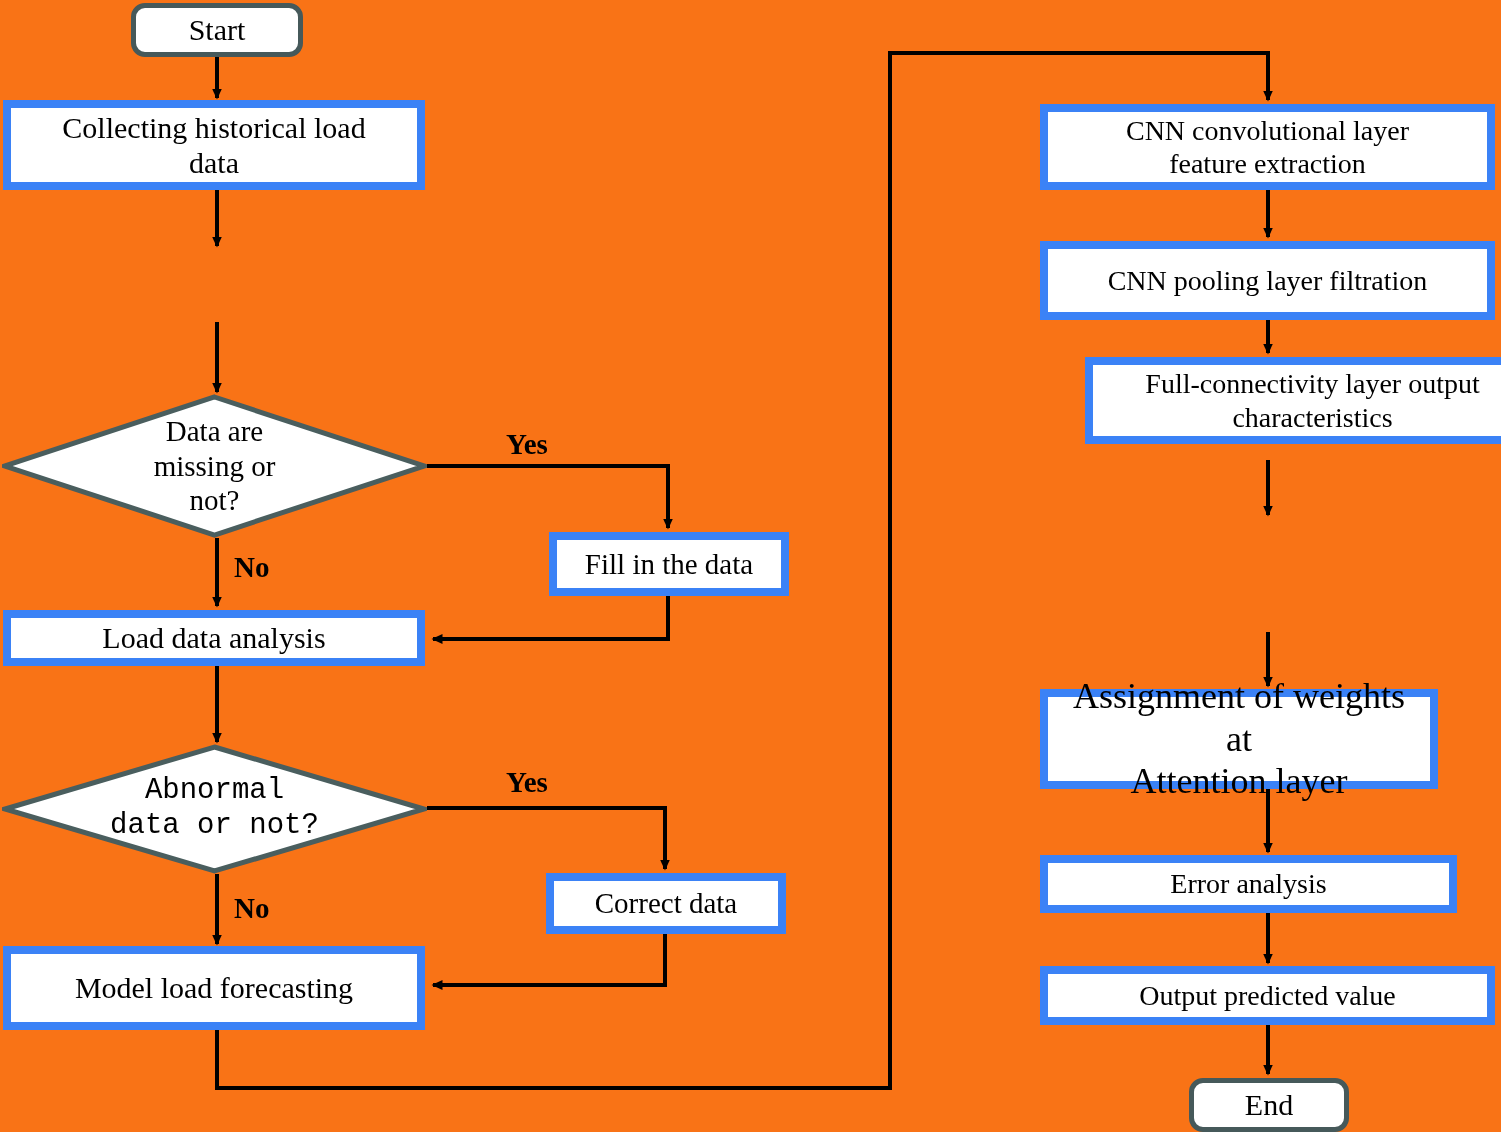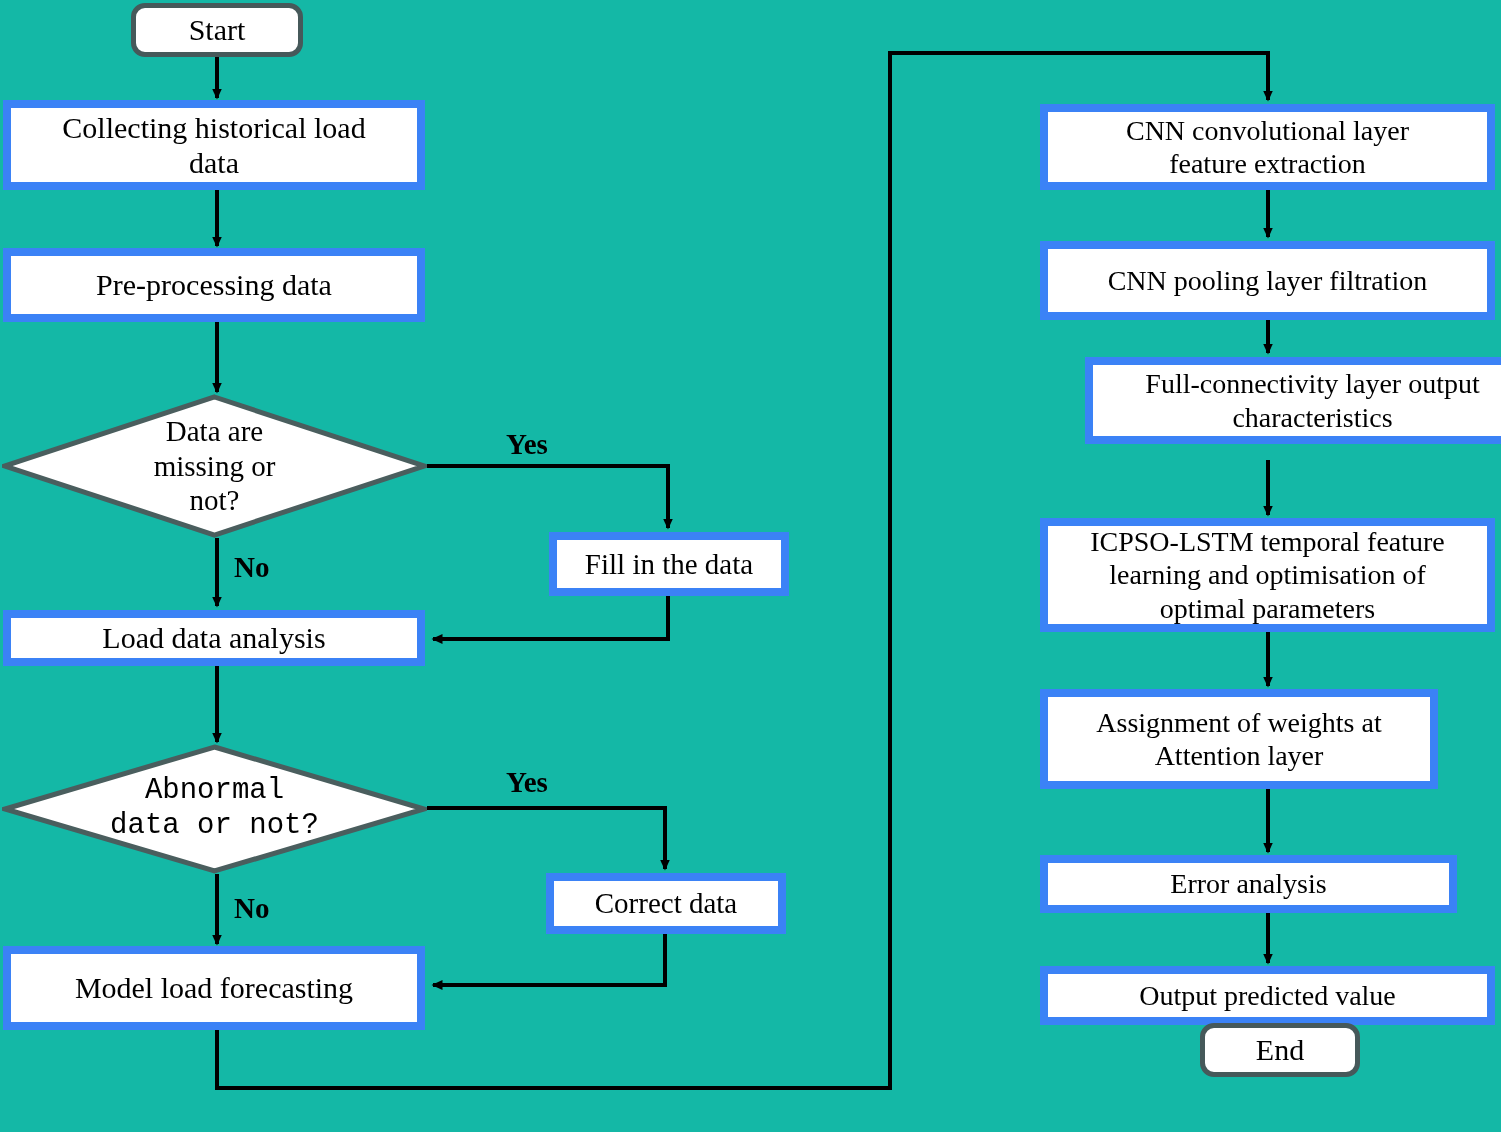--- a/index.html
+++ b/index.html
@@ -4,21 +4,21 @@
 <style>
   html, body {
     margin: 0;
     padding: 0;
     background: #ffffff;
   }
   #canvas {
     position: relative;
     width: 1501px;
     height: 1132px;
-    background: #14b8a6;
+    background: #f97316;
     font-family: "Liberation Serif", "DejaVu Serif", serif;
     overflow: hidden;
   }
   svg.edges {
     position: absolute;
     left: 0;
     top: 0;
     width: 1501px;
     height: 1132px;
     pointer-events: none;
@@ -115,23 +115,20 @@
 
   <div class="node terminator" style="left:131px; top:3px; width:172px; height:54px; font-size:30px;">
     <span class="node-label">Start</span>
   </div>
 
   <div class="node process" style="left:3px; top:100px; width:422px; height:90px; font-size:30px;">
     <span class="node-label">Collecting historical load
 data</span>
   </div>
 
-  <div class="node process" style="left:3px; top:248px; width:422px; height:74px; font-size:30px;">
-    <span class="node-label">Pre-processing data</span>
-  </div>
 
   <div class="decision" style="left:2px; top:394px; width:425px; height:144px;">
     <svg width="425" height="144" viewBox="0 0 425 144" xmlns="http://www.w3.org/2000/svg">
       <polygon points="212.5,3 422,72 212.5,141 3,72" fill="#ffffff" stroke="#4a5e5e" stroke-width="5"></polygon>
     </svg>
     <div class="dlabel" style="font-size:29px;">Data are
 missing or
 not?</div>
   </div>
 
@@ -171,36 +168,31 @@
 
   <div class="node process" style="left:1040px; top:241px; width:455px; height:79px; font-size:28px;">
     <span class="node-label">CNN pooling layer filtration</span>
   </div>
 
   <div class="node process" style="left:1040px; top:357px; width:455px; height:87px; font-size:28px;margin-left:45px;">
     <span class="node-label">Full-connectivity layer output
 characteristics</span>
   </div>
 
-  <div class="node process" style="left:1040px; top:518px; width:455px; height:114px; font-size:28px;">
-    <span class="node-label">ICPSO-LSTM temporal feature
-learning and optimisation of
-optimal parameters</span>
-  </div>
 
-  <div class="node process" style="left:1040px; top:689px; width:398px; height:100px; font-size:28px;">
+  <div class="node process" style="left:1040px; top:689px; width:398px; height:100px; font-size:36px;">
     <span class="node-label">Assignment of weights at
 Attention layer</span>
   </div>
 
   <div class="node process" style="left:1040px; top:855px; width:417px; height:58px; font-size:28px;">
     <span class="node-label">Error analysis</span>
   </div>
 
   <div class="node process" style="left:1040px; top:966px; width:455px; height:59px; font-size:28px;">
     <span class="node-label">Output predicted value</span>
   </div>
 
-  <div class="node terminator" style="left:1189px; top:1023px; width:160px; height:54px; font-size:30px;margin-left:11px;">
+  <div class="node terminator" style="left:1189px; top:1078px; width:160px; height:54px; font-size:30px;">
     <span class="node-label">End</span>
   </div>
 
 </div>
 
 </body></html>

